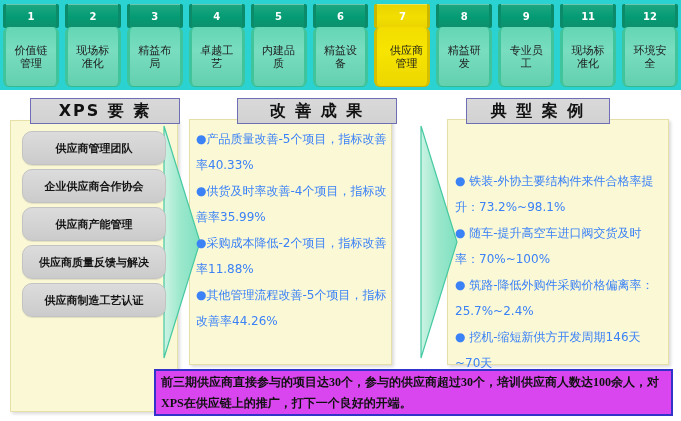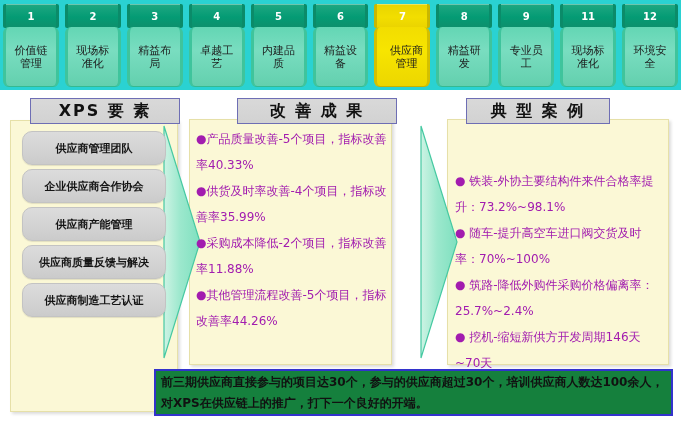--- a/index.html
+++ b/index.html
@@ -143,43 +143,44 @@
     color: #151515;
     text-align: center;
     letter-spacing: 0px;
     box-shadow: 0 1px 1px rgba(0,0,0,0.10);
   }
 
   
   .bullets {
     position: absolute;
     z-index: 5;
-    color: #a21caf;
+    color: #3b82f6;
     font-size: 12px;
     line-height: 26px;
   }
   #bullets-mid   { left: 196px; top: 126px; width: 191px; }
   #bullets-right { left: 455px; top: 142px; width: 209px; margin-top: 26px; }
   .bullet-line {
     white-space: normal;
     font-weight: normal;
   }
   #bullets-right .bullet-line { letter-spacing: 0px; }
 
   
   #footer-banner {
     position: absolute;
     left: 154px; top: 369px;
     width: 519px; height: 47px;
-    background: #15803d;
+    background: #d946ef;
     border: 2px solid #3333cc;
     box-sizing: border-box;
     display: flex;
     align-items: center;
     z-index: 8;
+    font-family: Liberation Serif, serif;
   }
   #footer-text {
     font-size: 12px;
     font-weight: bold;
     line-height: 21px;
     color: #111111;
     padding: 0 5px;
   }
 </style>
 </head>

